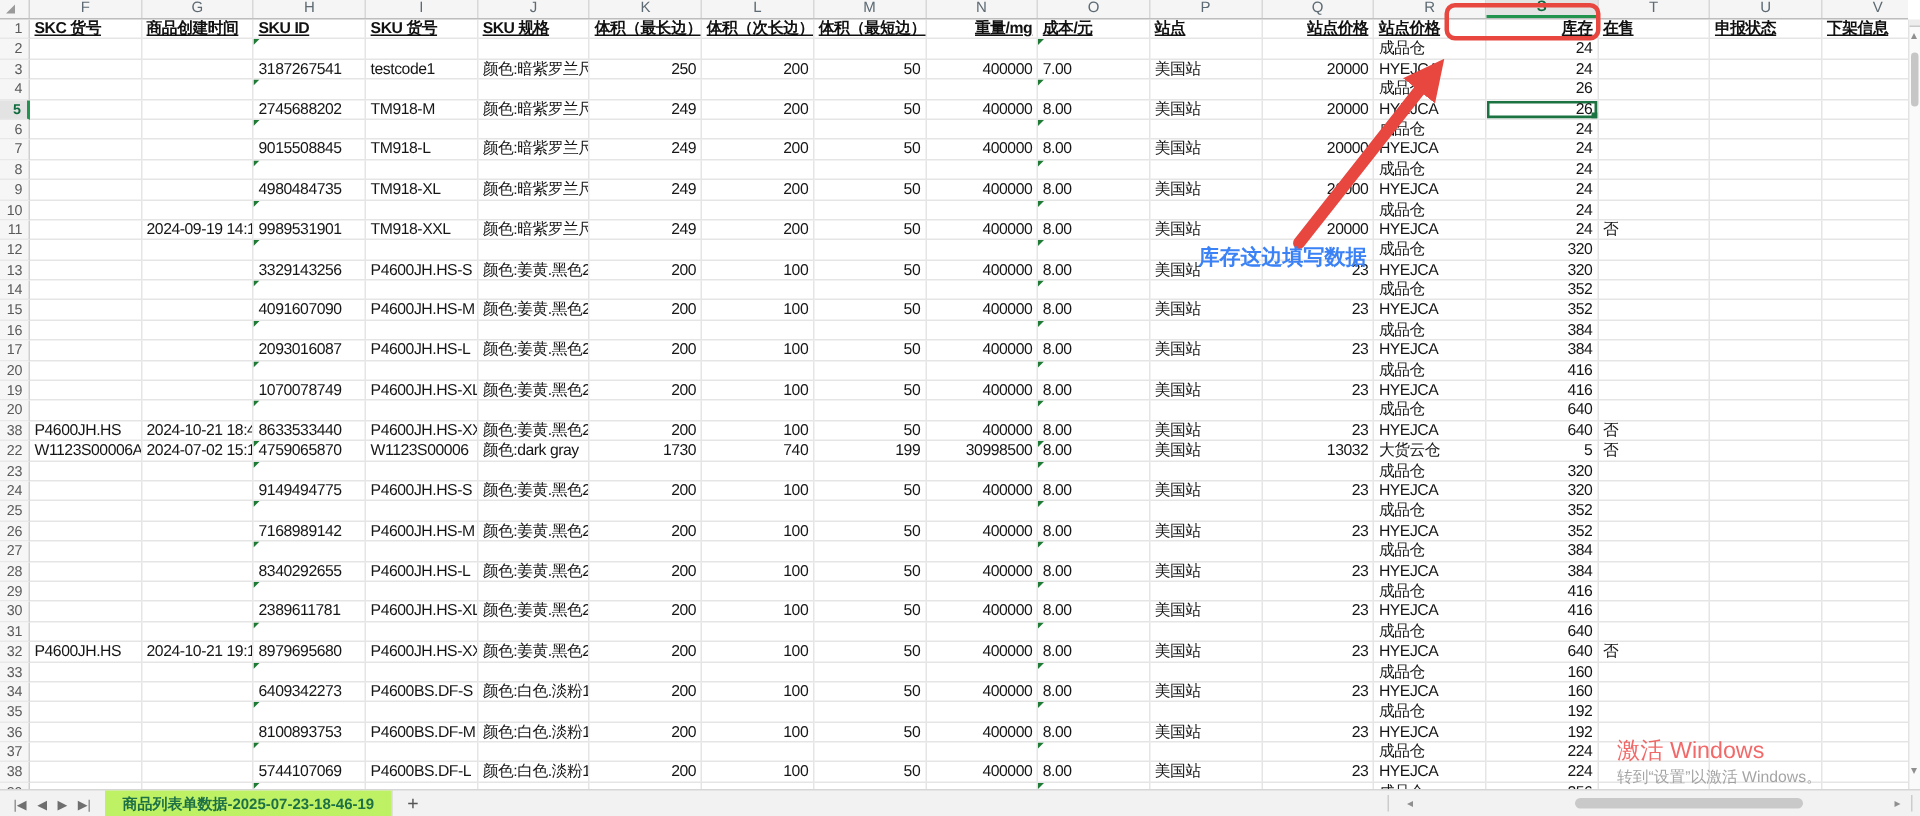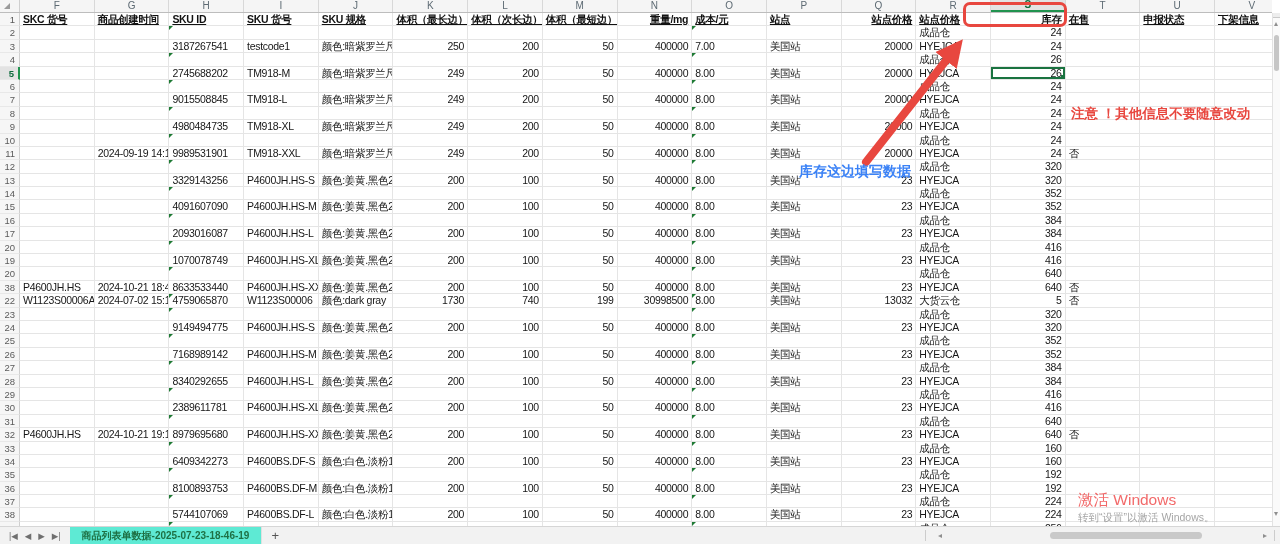--- a/index.html
+++ b/index.html
@@ -41,21 +41,21 @@
     border-left:2.5px solid transparent; border-right:2.5px solid transparent; border-bottom:4px solid #8f8f8f; }
   .vsb-thumb { position:absolute; top:22px; left:1px; width:5px; height:36px; border-radius:3px; background:#c6c6c6; }
   .vsb-down { position:absolute; top:499px; left:1px; width:0; height:0;
     border-left:2.5px solid transparent; border-right:2.5px solid transparent; border-top:4px solid #8f8f8f; }
 
   
   .footer { position:absolute; left:0; bottom:0; width:1280px; height:18px; background:#f2f2f2;
     border-top:1px solid #d6d6d6; display:flex; align-items:center; z-index:4; }
   .nav { display:flex; gap:7px; padding:0 9px; color:#6f6f6f; font-size:8.5px; line-height:18px; }
   .nav span { cursor:default; }
-  .tab { height:17px; background:#5eead4; color:#1e7145; font-weight:bold; font-size:10px;
+  .tab { height:17px; background:#bef264; color:#1e7145; font-weight:bold; font-size:10px;
     display:flex; align-items:center; padding:0 12px; border-right:1px solid #e0e0e0; letter-spacing:0; }
   .addbtn { color:#555; font-size:13px; padding:0 9px; line-height:16px; }
   .hdiv { position:absolute; top:3px; width:1px; height:11px; background:#cccccc; }
   .harrowL { position:absolute; left:938px; top:7px; width:0; height:0;
     border-top:2.5px solid transparent; border-bottom:2.5px solid transparent; border-right:4px solid #8f8f8f; }
   .hthumb { position:absolute; left:1050px; top:5px; width:152px; height:7px; background:#c9c9c9; border-radius:4px; }
   .harrowR { position:absolute; left:1263px; top:7px; width:0; height:0;
     border-top:2.5px solid transparent; border-bottom:2.5px solid transparent; border-left:4px solid #8f8f8f; }
 
   
@@ -967,21 +967,20 @@
   <div class="redbox"></div>
   <svg class="arrow-svg" viewBox="0 0 160 145">
     <defs>
       <marker id="ah" markerWidth="3.4" markerHeight="3.4" refX="0.4" refY="1.7" orient="auto">
         <path d="M0,0 L3.4,1.7 L0,3.4 Z" fill="#e8473f"></path>
       </marker>
     </defs>
     <line x1="46" y1="138" x2="128" y2="34" stroke="#e8473f" stroke-width="8" stroke-linecap="round" marker-end="url(#ah)"></line>
   </svg>
   <div class="note1">库存这边填写数据</div>
-  <div class="note2">注意 ！其他信息不要随意改动</div>
 
   <div class="wm1">激活 Windows</div>
   <div class="wm2">转到“设置”以激活 Windows。</div>
 
   <div class="footer">
     <div class="nav">
       <span>|◀</span>
       <span>◀</span>
       <span>▶</span>
       <span>▶|</span>

